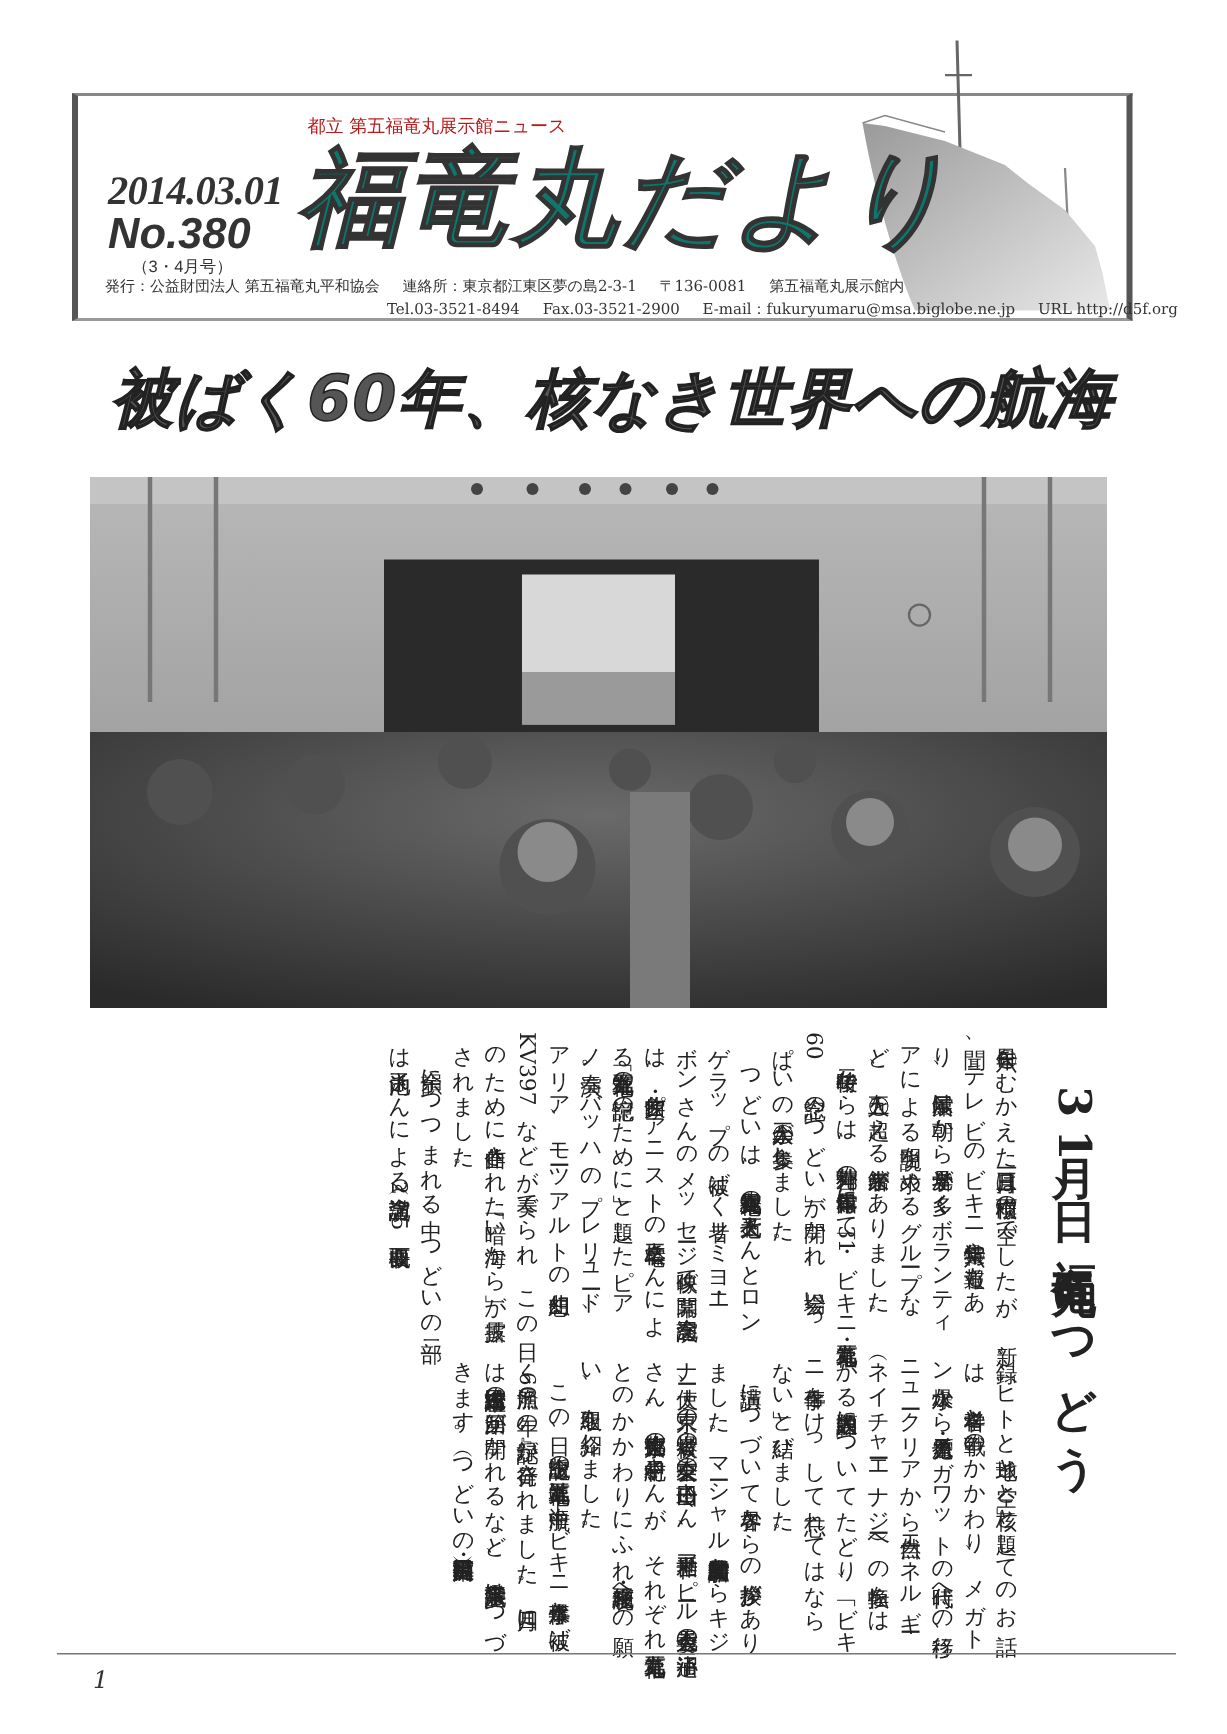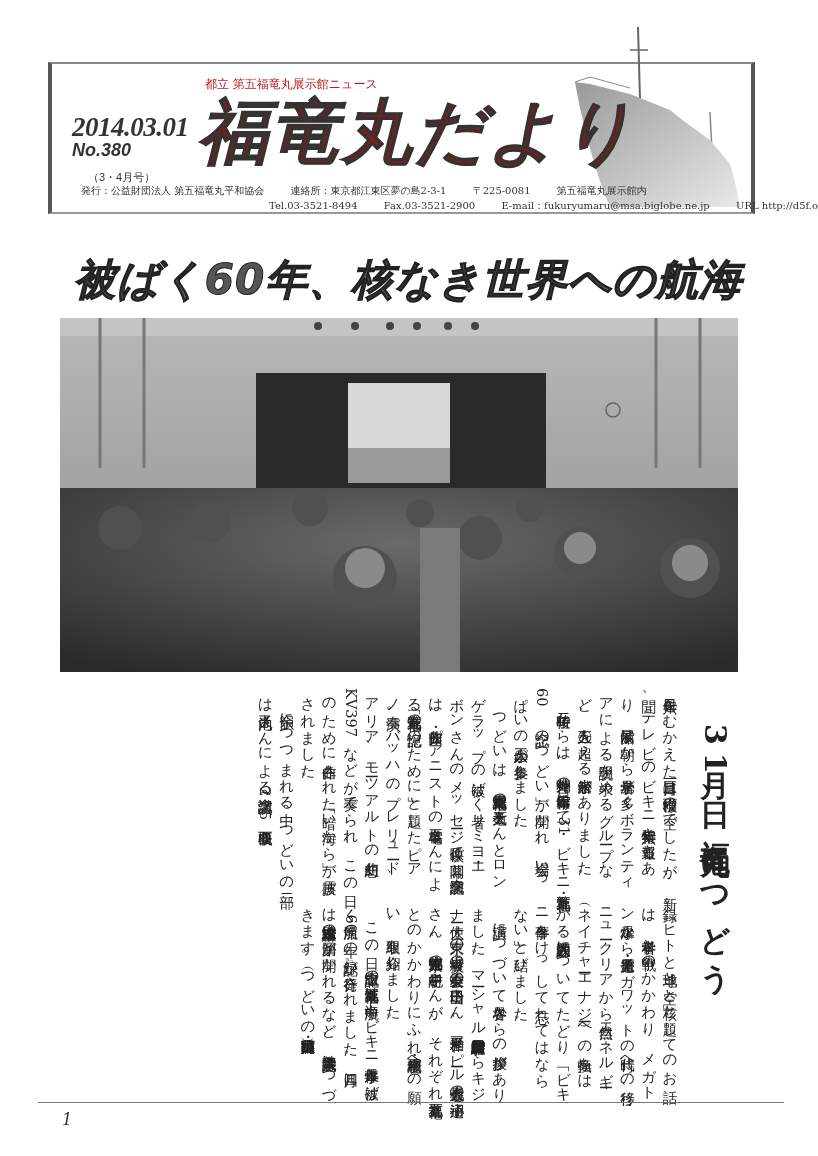--- a/index.html
+++ b/index.html
@@ -15,46 +15,46 @@
   }
   .ship {
     position: absolute; left: 570px; top: 22px; width: 175px; height: 190px;
   }
   .date {
     position: absolute; left: 72px; top: 112px; font-family: Liberation Serif, serif;
     font-style: italic; font-weight: bold; font-size: 27px; color: #333; letter-spacing: -0.5px;
   }
   .issue-no {
     position: absolute; left: 72px; top: 140px; font-family: "Liberation Sans", sans-serif;
-    font-style: italic; font-weight: bold; font-size: 18px; color: #333;
+    font-style: italic; font-weight: bold; font-size: 29px; color: #333;
   }
   .issue-month {
     position: absolute; left: 88px; top: 170px; font-family: Liberation Sans, sans-serif;
     font-size: 11px; color: #333;
   }
   .subtitle {
     position: absolute; left: 205px; top: 76px; font-size: 12px; color: #b91c1c;
   }
   .title {
     position: absolute; left: 198px; top: 94px; font-size: 70px; line-height: 76px;
-    font-style: italic; font-weight: bold; color: #7f1d1d; letter-spacing: 2px;
+    font-style: italic; font-weight: bold; color: #0f766e; letter-spacing: 2px;
     font-family: "DejaVu Serif", serif;
     -webkit-text-stroke: 1px #333;
   }
   .info1 {
     position: absolute; left: 70px; top: 184px; font-size: 10px; color: #333; white-space: nowrap;
   }
   .info2 {
     position: absolute; left: 258px; top: 199px; font-size: 10px; color: #333; white-space: nowrap; text-align: right;
   }
-  .info span { margin-right: 12px; margin-left: 11px; }
+  .info span { margin-right: 12px; }
   .headline {
     position: absolute; left: 68px; top: 238px; width: 680px; text-align: center;
     font-family: "DejaVu Sans", sans-serif; font-style: italic; font-weight: bold;
-    font-size: 42px; color: #555; letter-spacing: 1px; margin-top: 14px;
+    font-size: 42px; color: #555; letter-spacing: 1px;
     -webkit-text-stroke: 1px #222;
   }
   .photo {
     position: absolute; left: 60px; top: 318px; width: 678px; height: 354px;
     overflow: hidden; background: #9a9a9a;
   }
   .vhead {
     position: absolute; left: 694px; top: 724px; writing-mode: vertical-rl;
     font-size: 30px; font-weight: bold; color: #222; letter-spacing: 4px;
     font-family: "DejaVu Serif", serif; height: 370px;
@@ -97,21 +97,21 @@
 <div class="date">2014.03.01</div>
 <div class="issue-no">No.380</div>
 <div class="issue-month">（3・4月号）</div>
 
 <div class="subtitle">都立 第五福竜丸展示館ニュース</div>
 <div class="title">福竜丸だより</div>
 
 <div class="info info1">
   <span>発行：公益財団法人 第五福竜丸平和協会</span>
   <span>連絡所：東京都江東区夢の島2-3-1</span>
-  <span>〒225-0081</span>
+  <span>〒136-0081</span>
   <span>第五福竜丸展示館内</span>
 </div>
 <div class="info info2">
   <span>Tel.03-3521-8494</span>
   <span>Fax.03-3521-2900</span>
   <span>E-mail：fukuryumaru@msa.biglobe.ne.jp</span>
   <span>URL http://d5f.org</span>
 </div>
 
 <div class="headline">被ばく60年、核なき世界への航海</div>

